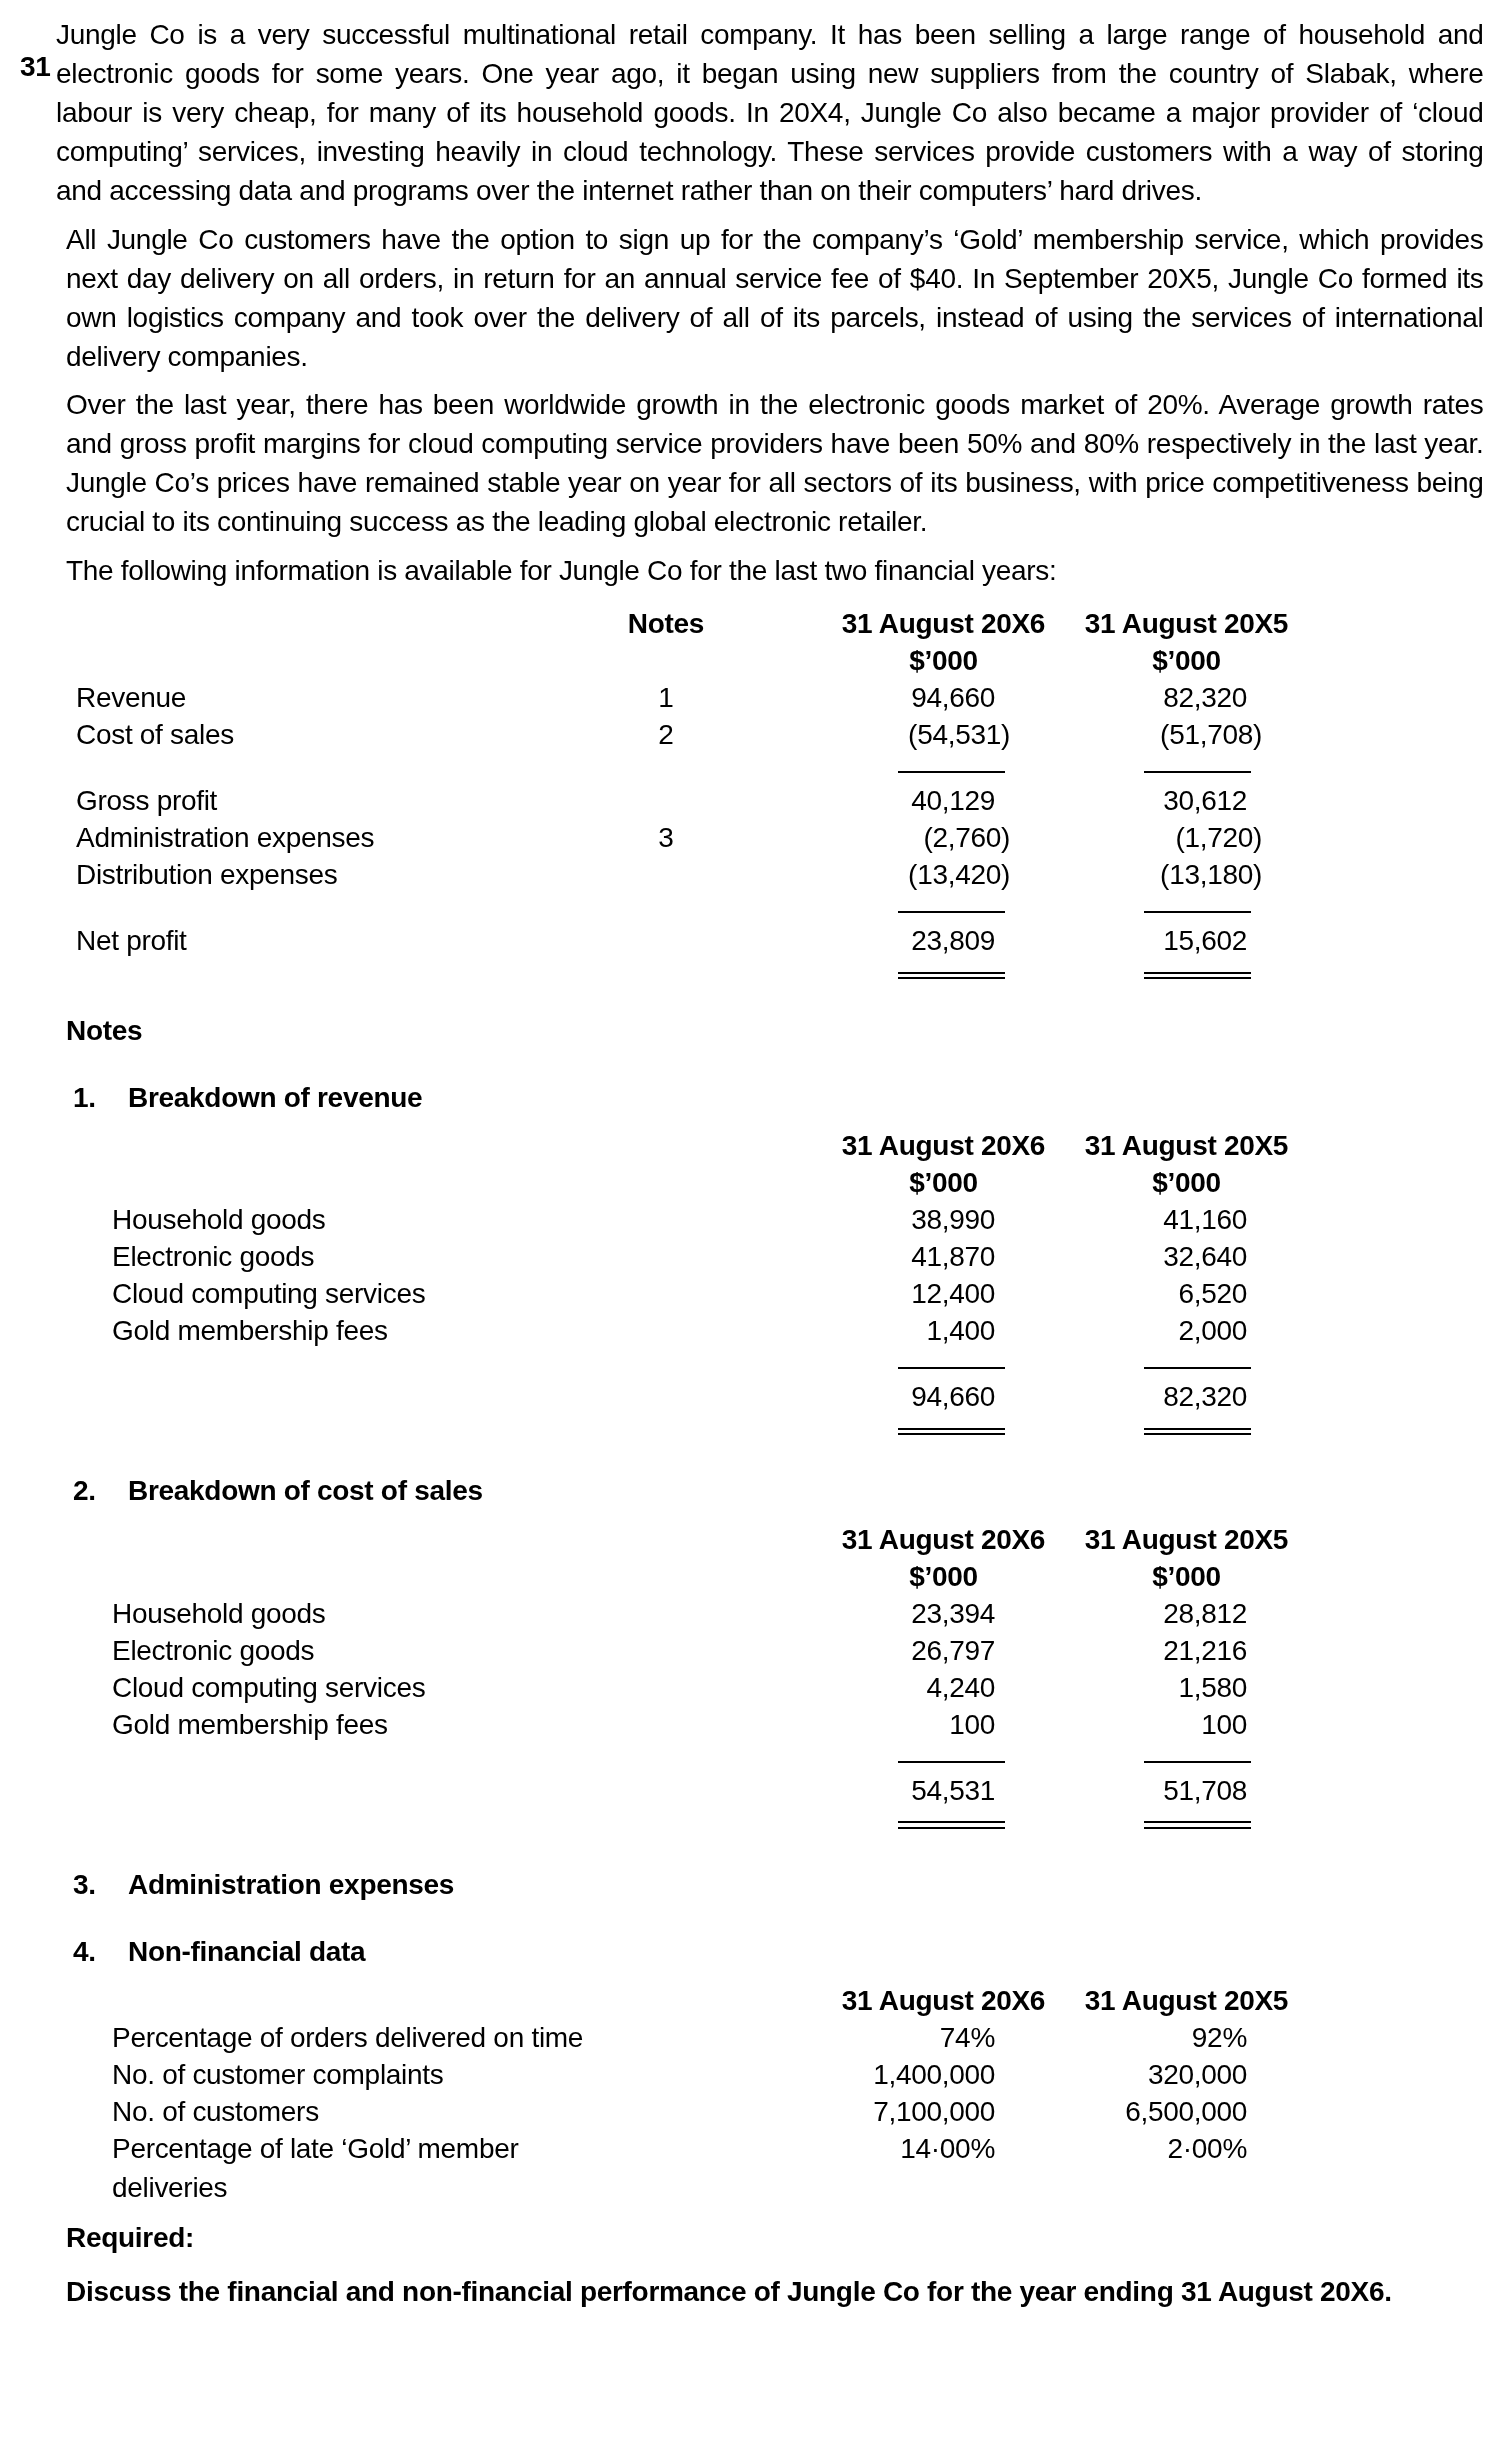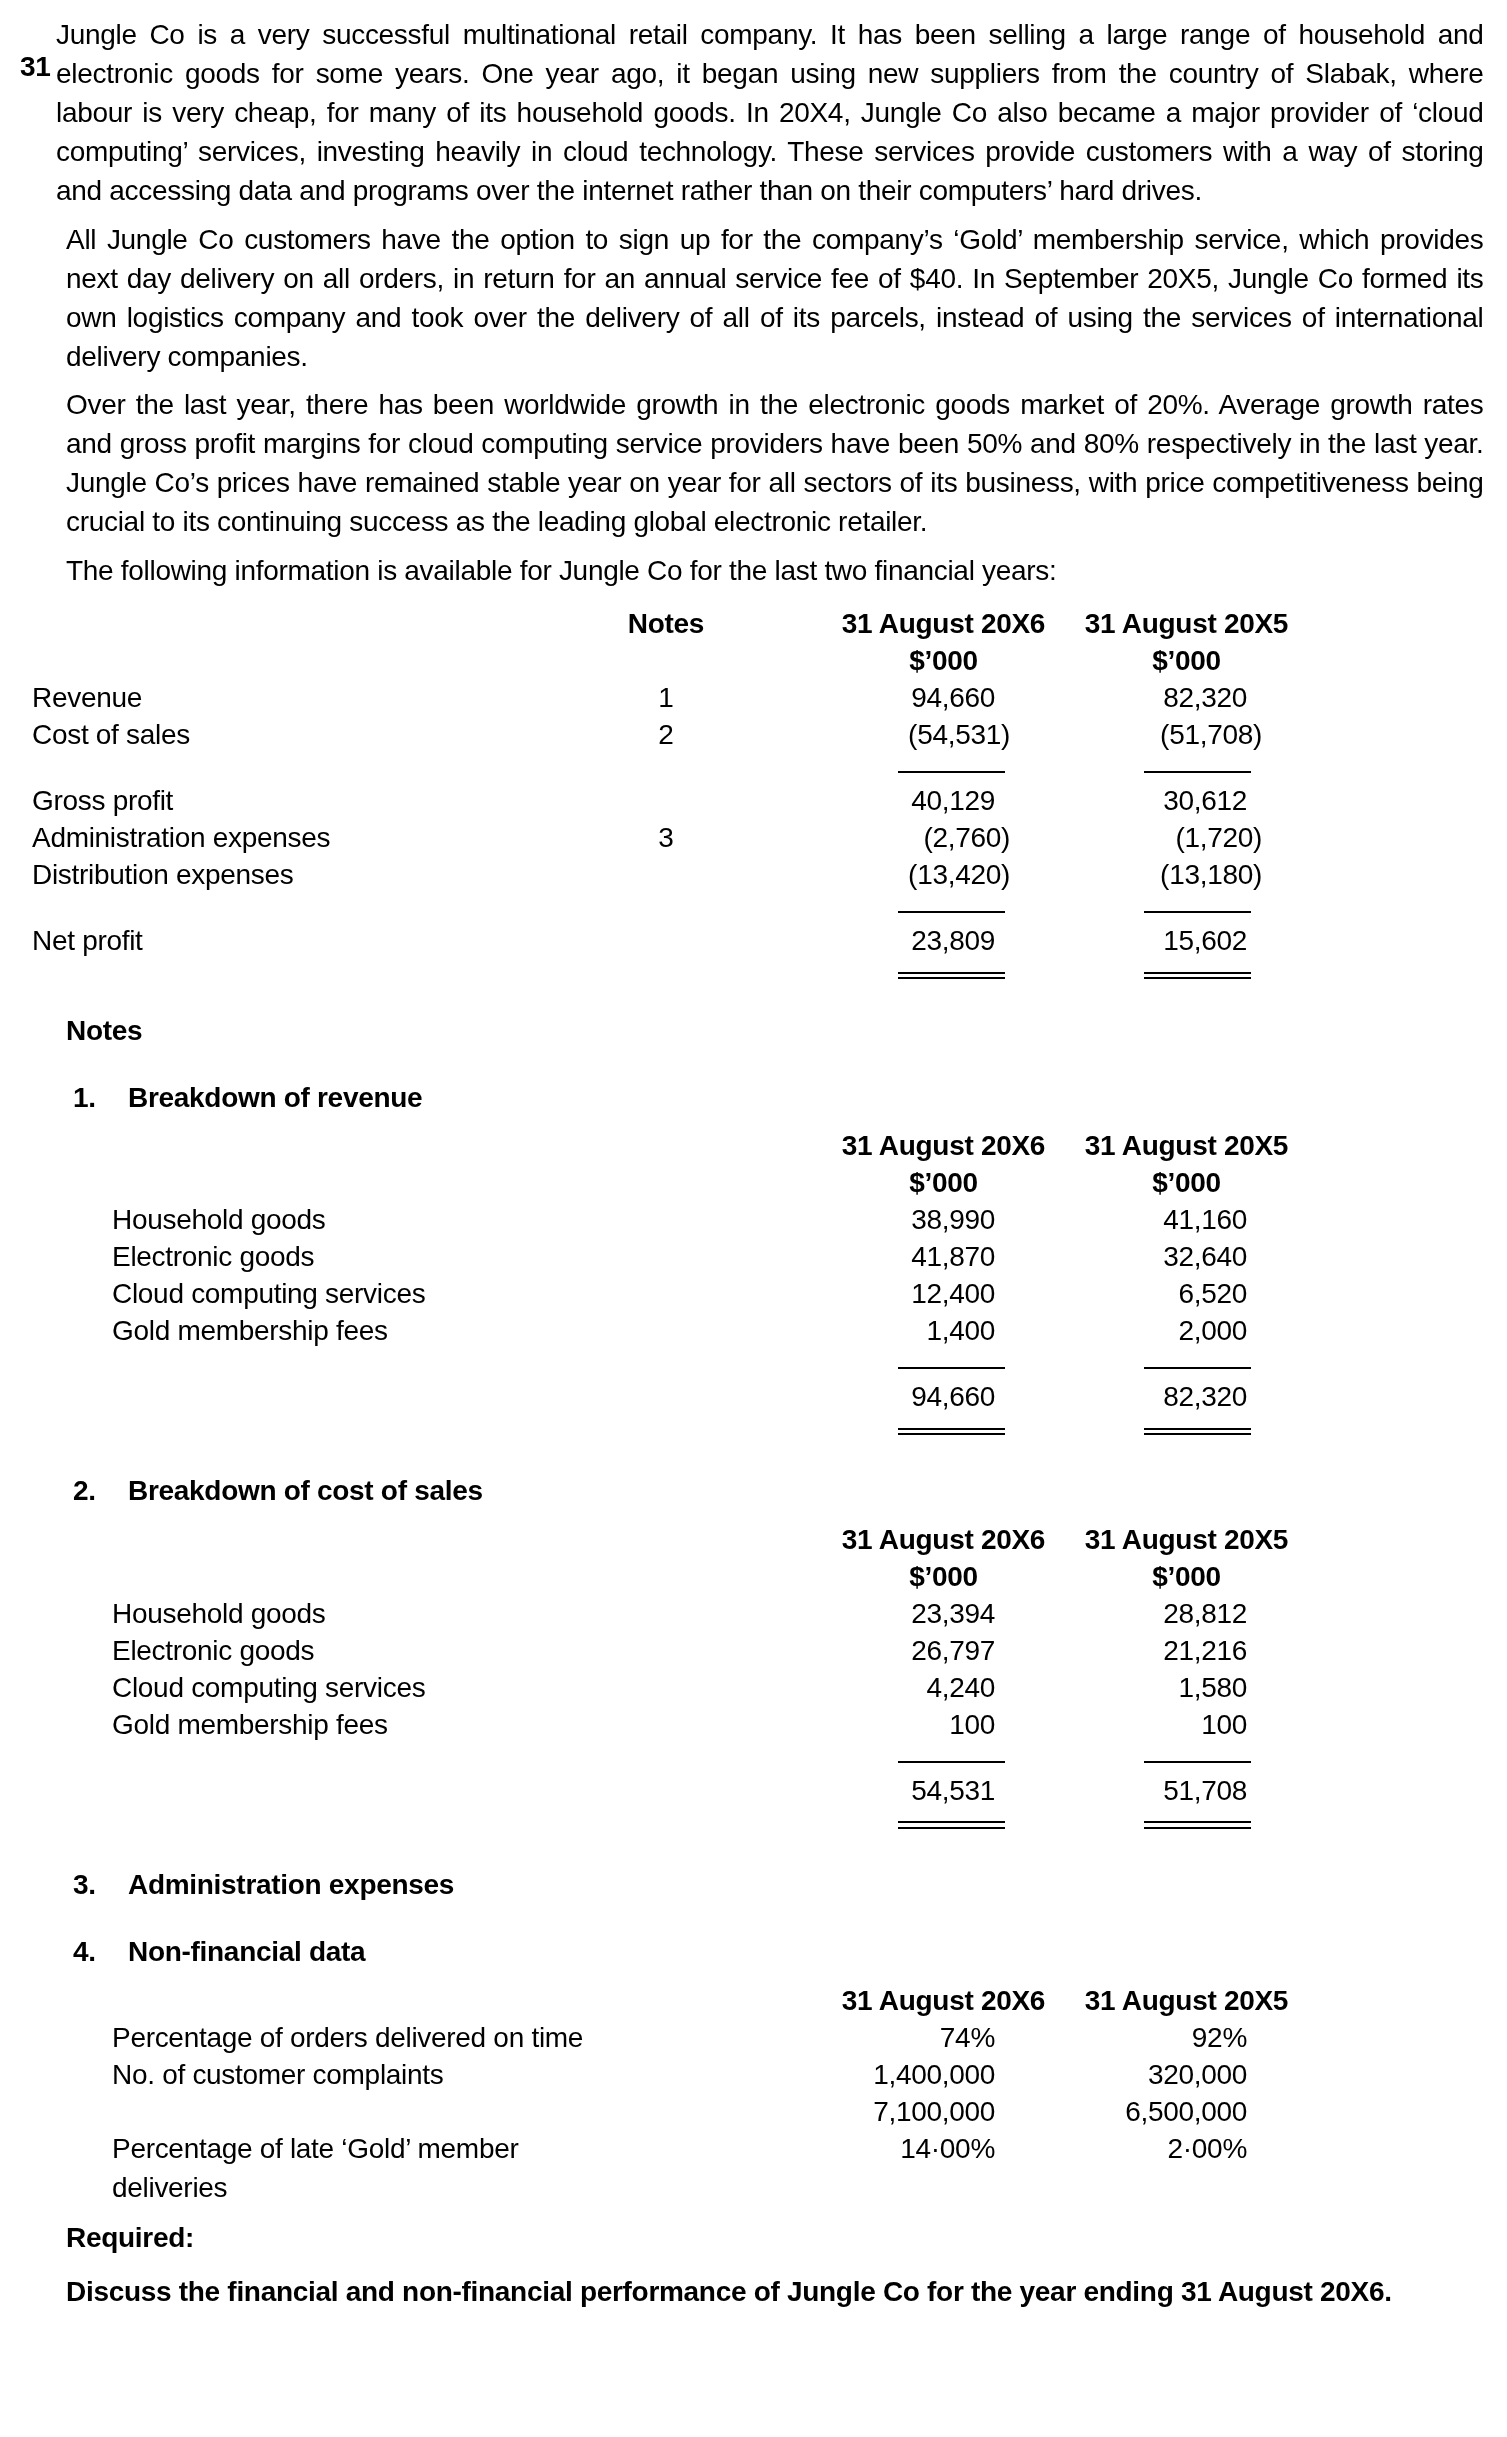--- a/index.html
+++ b/index.html
@@ -15,21 +15,21 @@
 
   
   .q-first{display:flex;margin-bottom:9.7px;}
   .qnum{flex:0 0 56px;padding-left:20px;font-weight:700;box-sizing:border-box;margin-top:32px;}
   .q-first .ptext{flex:1;margin-right:23.5px;text-align:justify;}
   .para{margin:0 23.5px 9.7px 66px;text-align:justify;}
   .lead-in{margin:7px 23.5px 14px 66px;}
 
   
   .frow{display:grid;grid-template-columns:621px 90px 126px 213px 33px 207px;align-items:baseline;height:37px;}
-  .c-label{grid-column:1;padding-left:32px;box-sizing:border-box;}
+  .c-label{grid-column:1;padding-left:76px;box-sizing:border-box;}
   .nt .c-label{padding-left:112px;}
   .c-note{grid-column:2;text-align:center;}
   .h-note{grid-column:2;text-align:center;font-weight:700;}
   .c-a{grid-column:4;text-align:right;padding-right:55px;box-sizing:border-box;}
   .c-a.paren{padding-right:40px;}
   .c-b{grid-column:6;text-align:right;padding-right:43px;box-sizing:border-box;}
   .c-b.paren{padding-right:28px;}
   .h-a{grid-column:4;text-align:center;font-weight:700;}
   .h-b{grid-column:6;text-align:center;font-weight:700;}
   .rule-row{height:29px;align-items:center;}
@@ -237,20 +237,21 @@
       <div class="c-label">Percentage of orders delivered on time</div>
       <div class="c-a num">74%</div>
       <div class="c-b num">92%</div>
     </div>
     <div class="frow">
       <div class="c-label">No. of customer complaints</div>
       <div class="c-a num">1,400,000</div>
       <div class="c-b num">320,000</div>
     </div>
     <div class="frow">
+      <div class="c-label">No. of customers</div>
       <div class="c-a num">7,100,000</div>
       <div class="c-b num">6,500,000</div>
     </div>
     <div class="frow">
       <div class="c-label">Percentage of late ‘Gold’ member deliveries</div>
       <div class="c-a num">14·00%</div>
       <div class="c-b num">2·00%</div>
     </div>
   </div>
 

